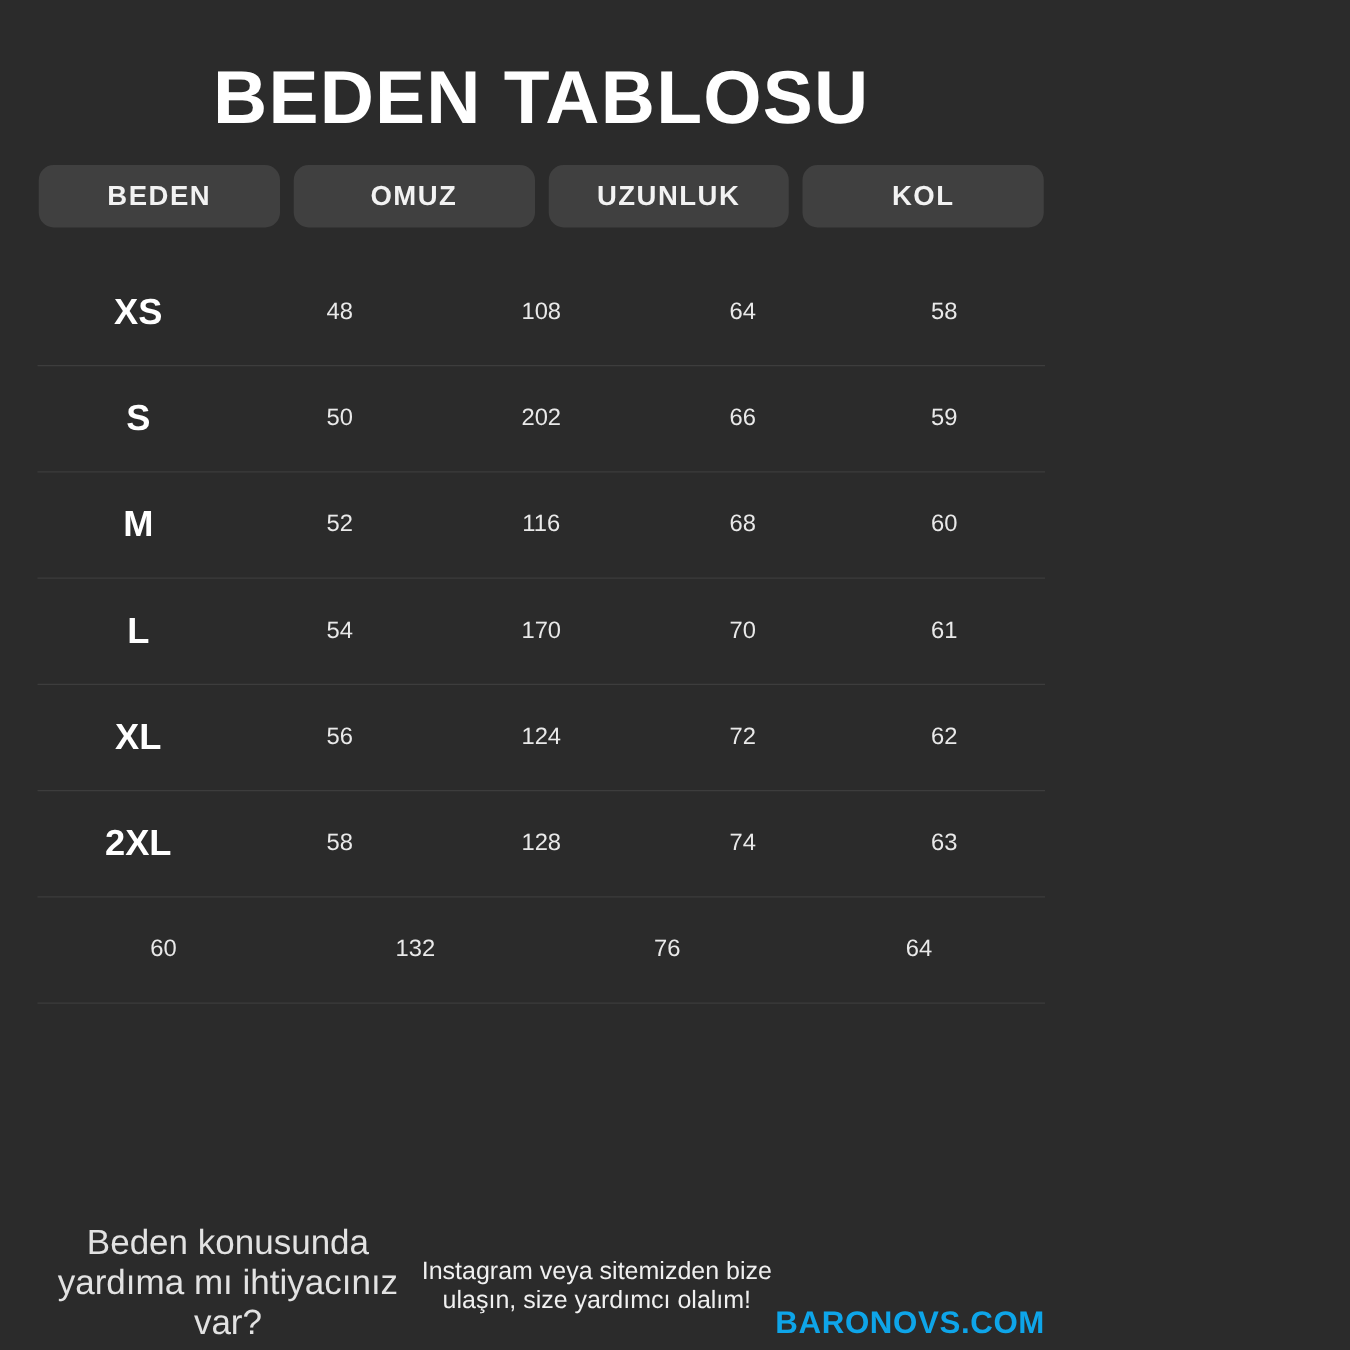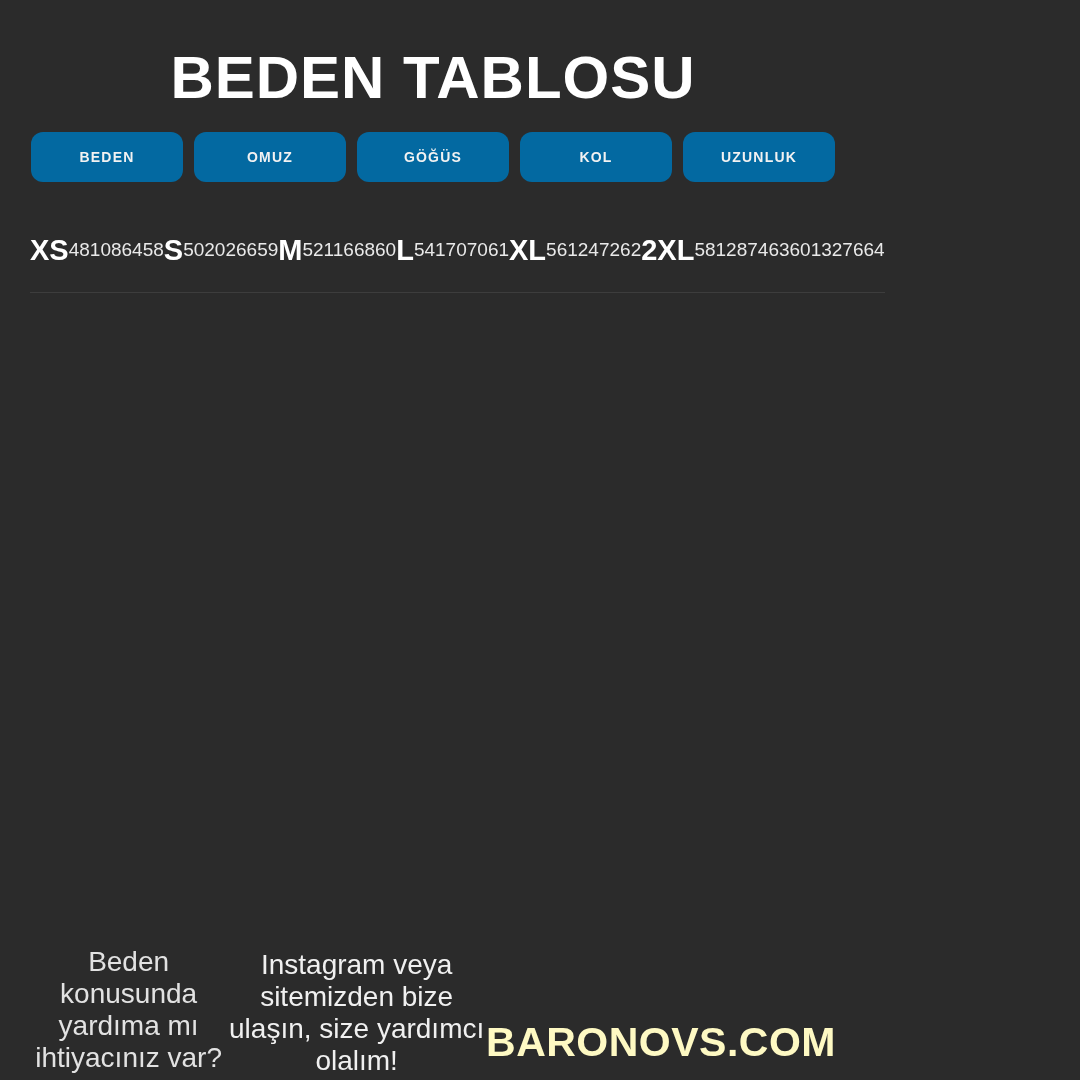--- a/index.html
+++ b/index.html
@@ -37,37 +37,37 @@
 
   
   .header-row {
     display: flex;
     gap: 11px;
     padding: 0 1px;
   }
 
   .header-chip {
     flex: 1 1 0;
-    background: #0369a1;
+    background: #404040;
     border-radius: 12px;
     height: 50px;
     display: flex;
     align-items: center;
     justify-content: center;
-    font-size: 14px;
+    font-size: 22px;
     font-weight: bold;
     letter-spacing: 1.2px;
     color: #f2f2f2;
   }
 
   
   .table {
     margin-top: 26px;
     display: flex;
-    flex-direction: row;
+    flex-direction: column;
   }
 
   .row {
     display: flex;
     height: 85px;
     align-items: center;
     border-bottom: 1px solid #3d3d3d;
   }
 
   .cell {
@@ -93,47 +93,46 @@
   }
 
   .help-line1 {
     font-size: 28px;
     color: #e2e2e2;
     text-align: center;
     margin-bottom: 6px;
   }
 
   .help-line2 {
-    font-size: 28px;
+    font-size: 20px;
     color: #f0f0f0;
     text-align: center;
   }
 
   .brand {
-    font-size: 41px;
+    font-size: 25px;
     font-weight: bold;
     letter-spacing: 0.5px;
-    color: #fef9c3;
+    color: #0ea5e9;
     margin-top: 58px;
     text-align: center;
   }
 </style>
 </head>
 <body>
 
 <div class="page">
 
   <h1 class="title">BEDEN TABLOSU</h1>
 
   <div class="header-row">
     <div class="header-chip">BEDEN</div>
     <div class="header-chip">OMUZ</div>
-    <div class="header-chip">GÖĞÜS</div>
+    <div class="header-chip">UZUNLUK</div>
     <div class="header-chip">KOL</div>
-    <div class="header-chip">UZUNLUK</div>
   </div>
 
   <div class="table">
 
     <div class="row">
       <div class="cell size">XS</div>
       <div class="cell">48</div>
       <div class="cell">108</div>
       <div class="cell">64</div>
       <div class="cell">58</div>

